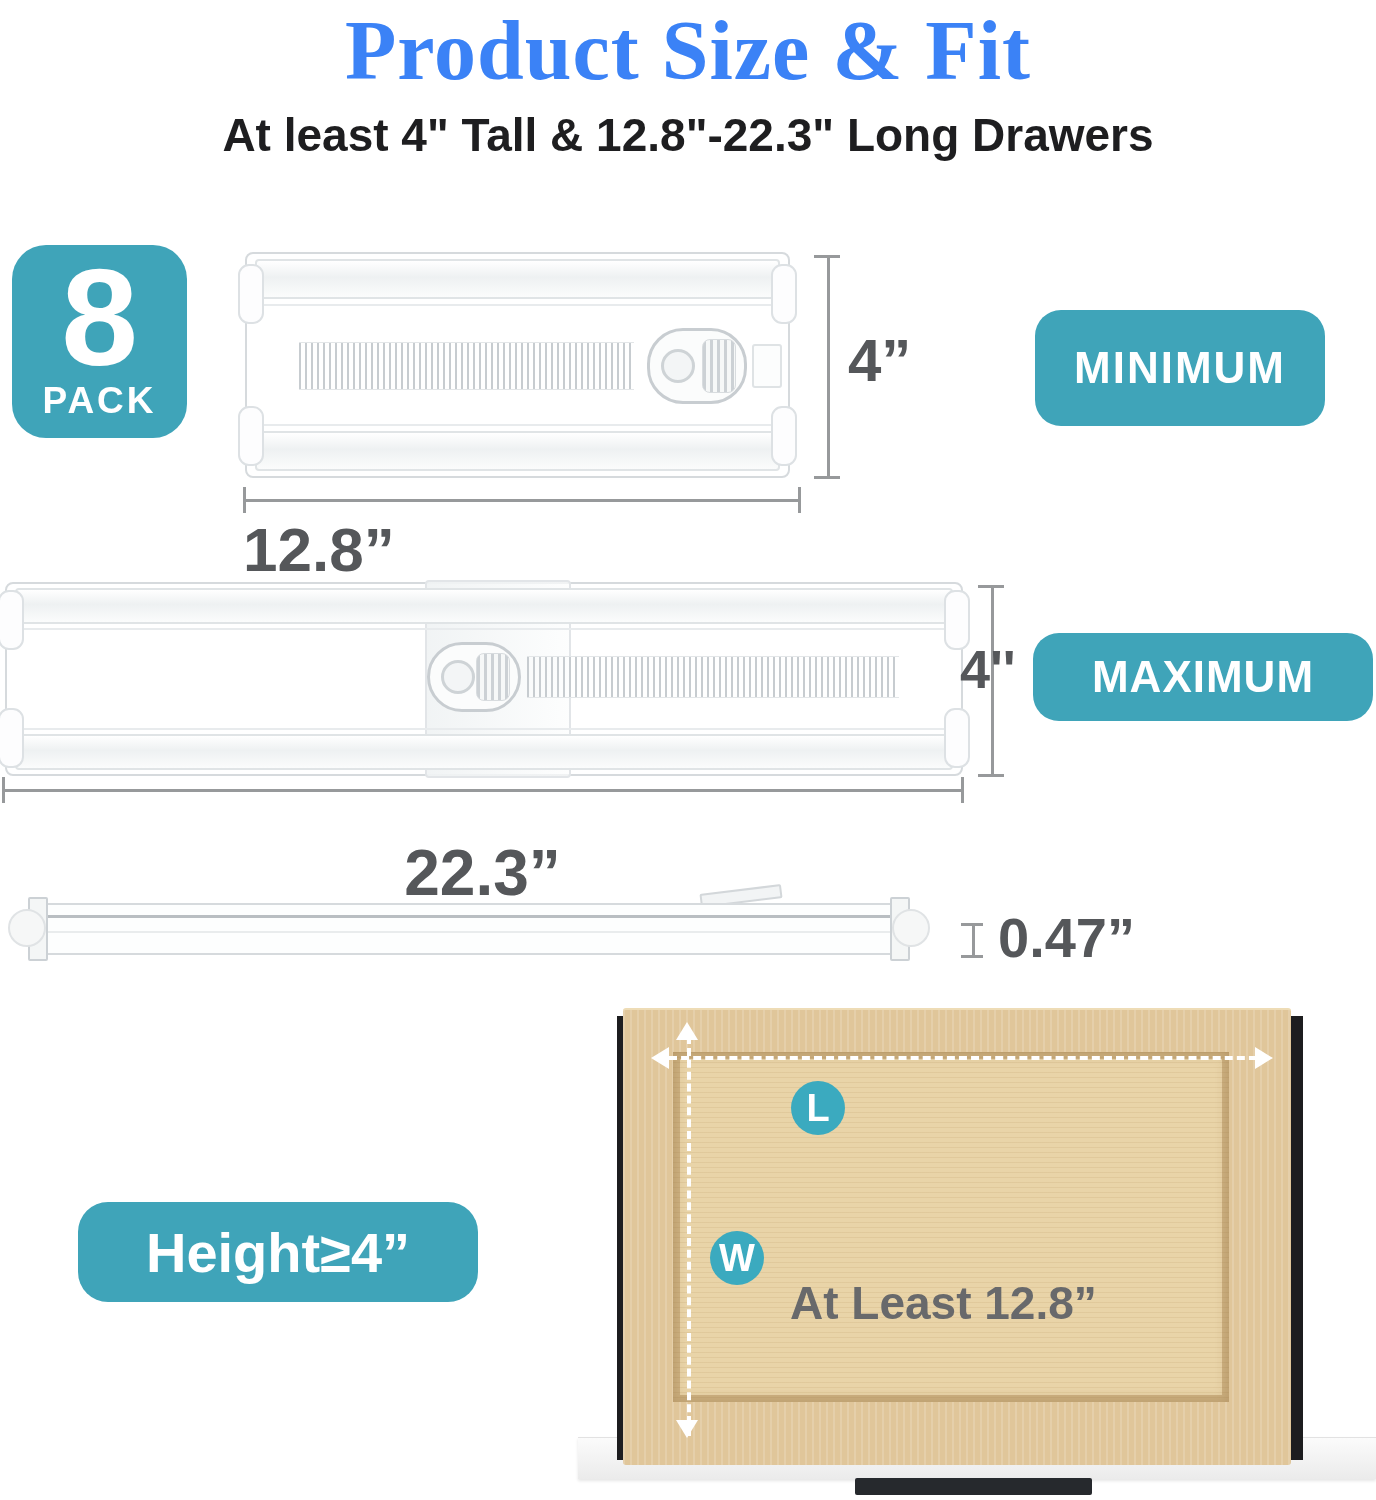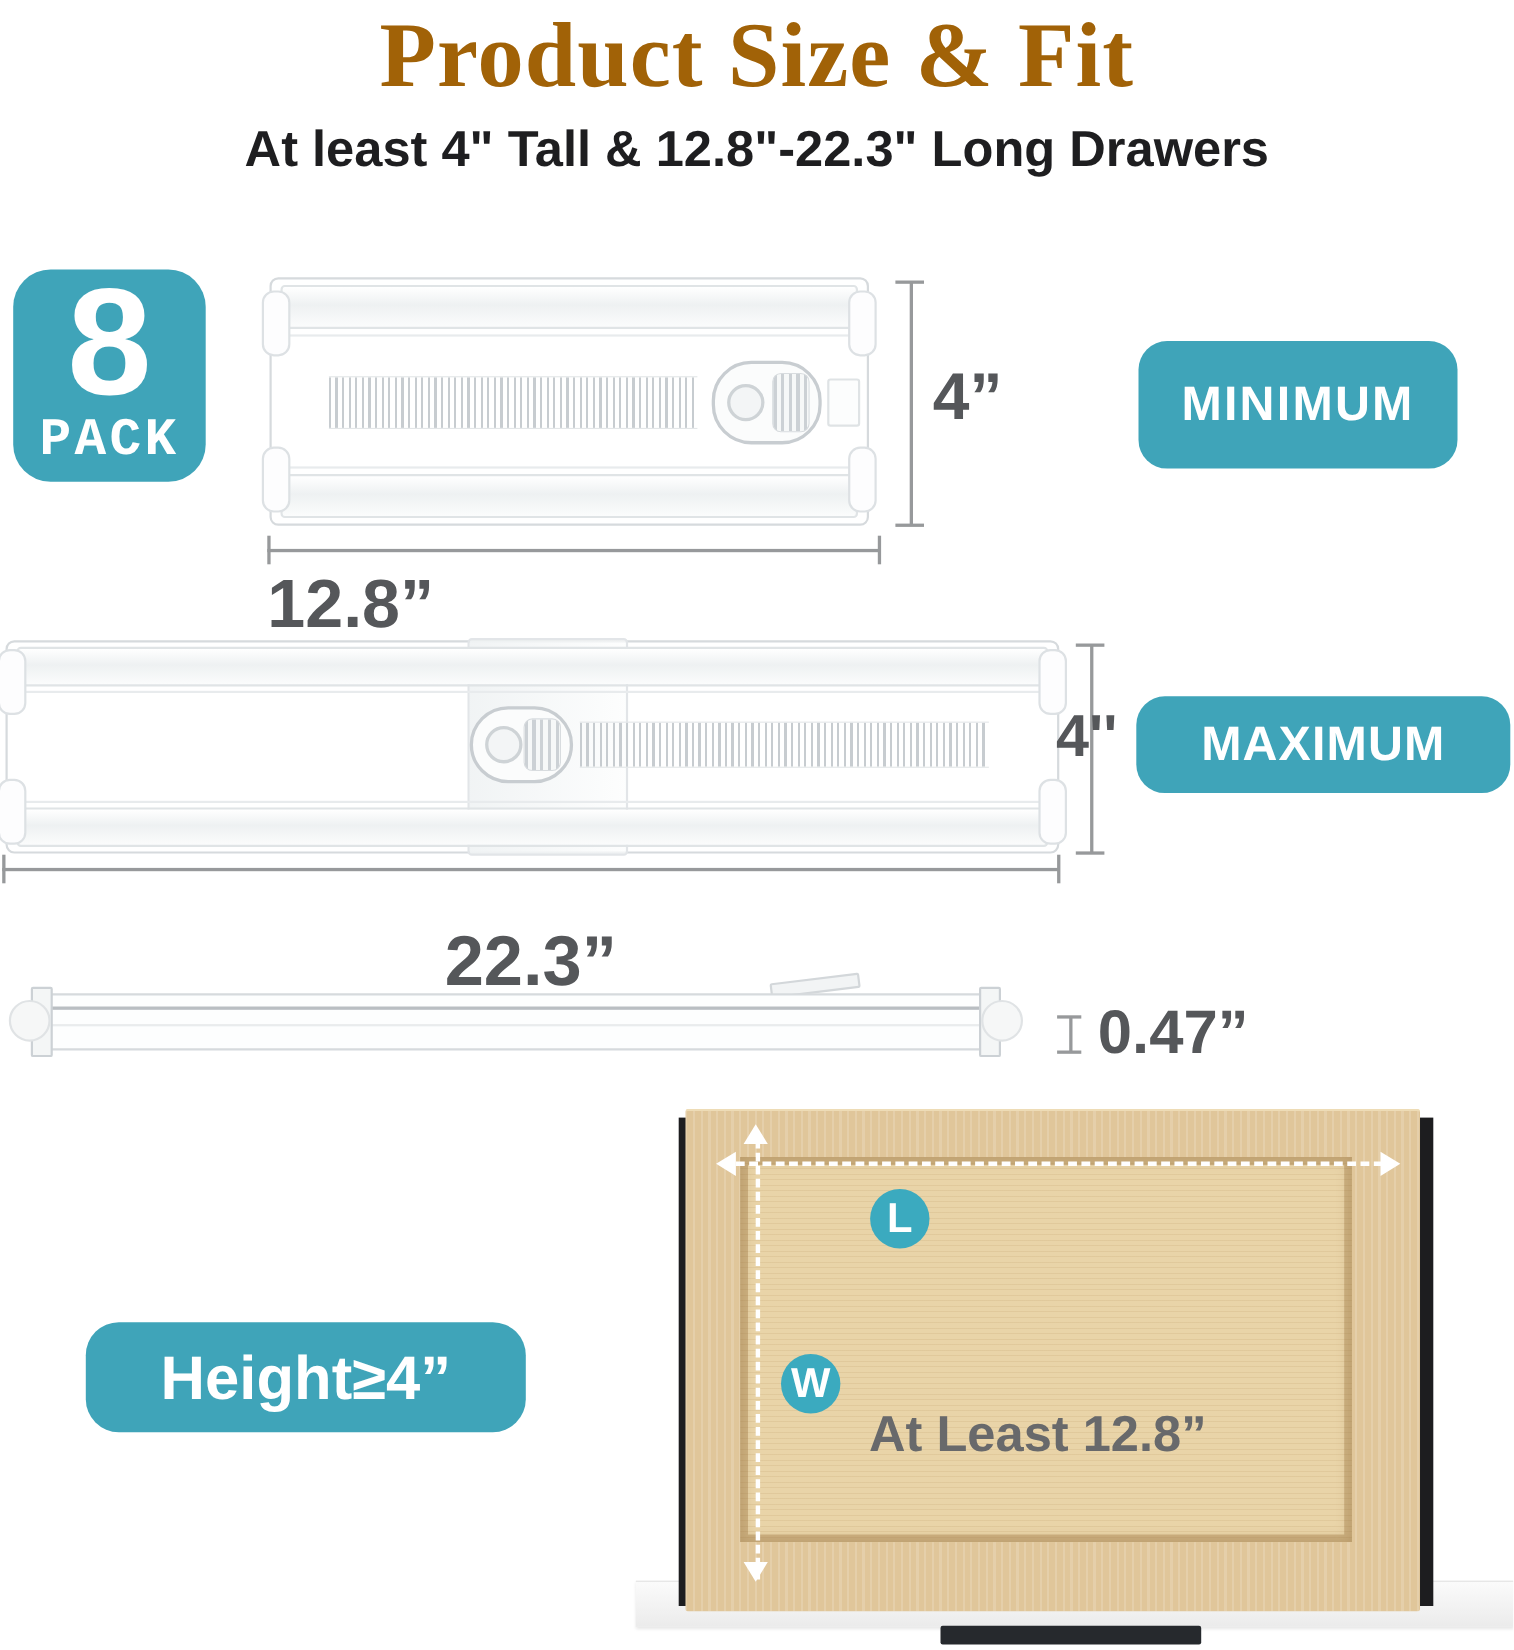--- a/index.html
+++ b/index.html
@@ -2,39 +2,39 @@
 <html><head>
 <meta charset="utf-8">
 <style>
   html,body{margin:0;padding:0;background:#fff;}
   #canvas{position:relative;width:1376px;height:1500px;background:#ffffff;overflow:hidden;
           font-family:"Liberation Sans",sans-serif;}
 
   
   .title{position:absolute;left:0;top:2px;width:100%;text-align:center;
          font-family:"Liberation Serif",serif;font-weight:bold;font-size:84px;
-         color:#a16207;letter-spacing:1px;}
+         color:#3b82f6;letter-spacing:1px;}
   .subtitle{position:absolute;left:0;top:108px;width:100%;text-align:center;
             font-size:46px;font-weight:bold;color:#1e1e20;letter-spacing:0px;}
   .measure-heading{position:absolute;left:22px;top:998px;width:600px;
             font-family:"Liberation Serif",serif;font-weight:bold;font-size:80px;
             color:#3A9FB5;letter-spacing:1px;}
 
   
   .badge{position:absolute;background:#3FA4B9;color:#ffffff;border-radius:26px;
          display:flex;align-items:center;justify-content:center;
          font-weight:bold;}
   .badge.minimum{left:1035px;top:310px;width:290px;height:116px;font-size:44px;letter-spacing:2px;}
   .badge.maximum{left:1033px;top:633px;width:340px;height:88px;font-size:44px;letter-spacing:1px;}
   .badge.height{left:78px;top:1202px;width:400px;height:100px;font-size:56px;border-radius:30px;}
   .pack{position:absolute;left:12px;top:245px;width:175px;height:193px;background:#3FA4B9;
         border-radius:34px;display:flex;flex-direction:column;align-items:center;justify-content:center;
         color:#fff;font-weight:bold;}
   .pack .num{font-size:138px;line-height:.82;}
-  .pack .lbl{font-size:48px;letter-spacing:3px;margin-top:6px;font-family:Liberation Mono, monospace;}
+  .pack .lbl{font-size:37px;letter-spacing:3px;margin-top:6px;}
 
   
   .dv{position:absolute;background:#ffffff;border:2px solid #d6dadd;border-radius:8px;}
   .dv-rail{position:absolute;left:8px;right:8px;border:2px solid #e0e4e6;border-radius:4px;
            background:linear-gradient(180deg,#ffffff 0%,#eef1f2 45%,#fbfcfc 100%);}
   .dv-line{position:absolute;left:10px;right:10px;height:0;border-top:2px solid #e8ebed;}
   .dv-cap{position:absolute;width:22px;height:56px;background:#fdfdfe;border:2px solid #dde1e4;border-radius:11px;}
   .dv-ratchet{position:absolute;background:repeating-linear-gradient(90deg,#c7ccd0 0 2px,transparent 2px 6px);
               border-top:1px solid #e3e6e8;border-bottom:1px solid #e3e6e8;}
   .dv-lock{position:absolute;border:3px solid #c8cdd1;border-radius:36px;background:#fbfcfc;}

